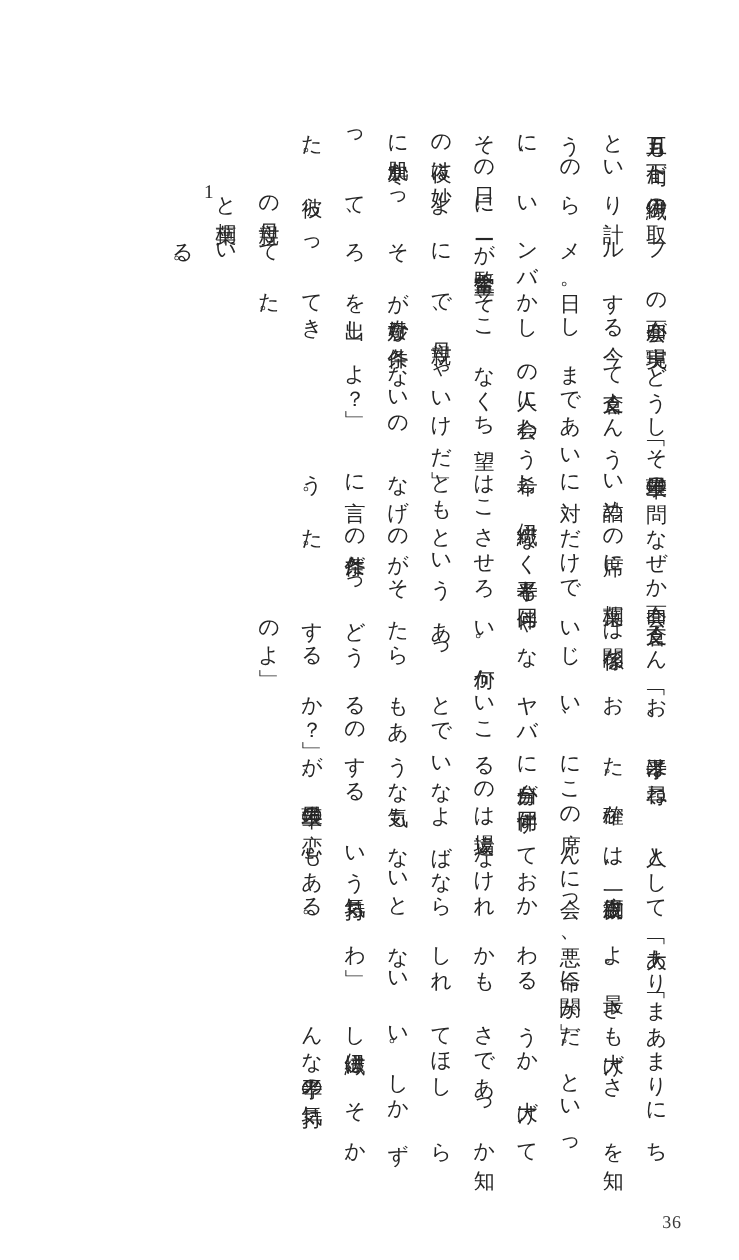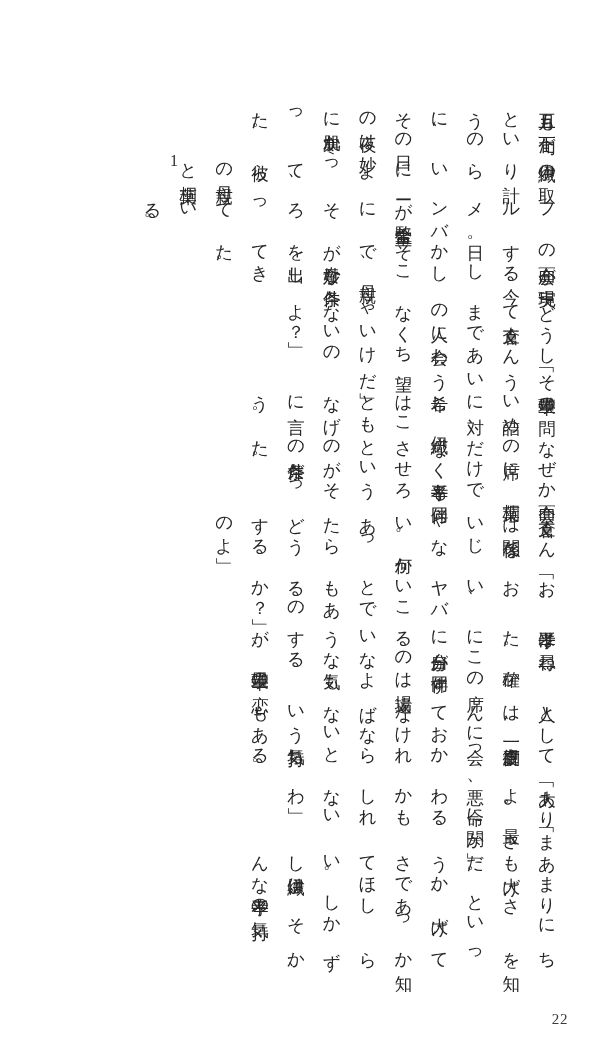--- a/index.html
+++ b/index.html
@@ -91,15 +91,15 @@
     <p class="para noindent">「支倉くんは関係ないじゃない。何かあったらどうするのよ」</p>
     <p class="para noindent">「お、おい、ヤバいことでもあるのか？」</p>
     <p class="para noindent">孝平は尋ねた。確かにこの席に自分が同伴するのは場違いなような気もするが、瑛里華の恋</p>
     <p class="para noindent">人としては、一度親御さんに会っておかなければならないという気持ちもある。</p>
     <p class="para noindent">「大ありよ。最悪、命に関わるかもしれないわ」</p>
     <p class="para noindent">「まさか」</p>
     <p class="para noindent">あまりにも大げさだ。というか、大げさであってほしい。しかし伊織は、そんな孝平の気持</p>
     <p class="para noindent">ちを知ってか知らずか、</p>
   </div>
 
-  <div class="page-number">22</div>
+  <div class="page-number">36</div>
 
 </div>
 
 </body></html>

